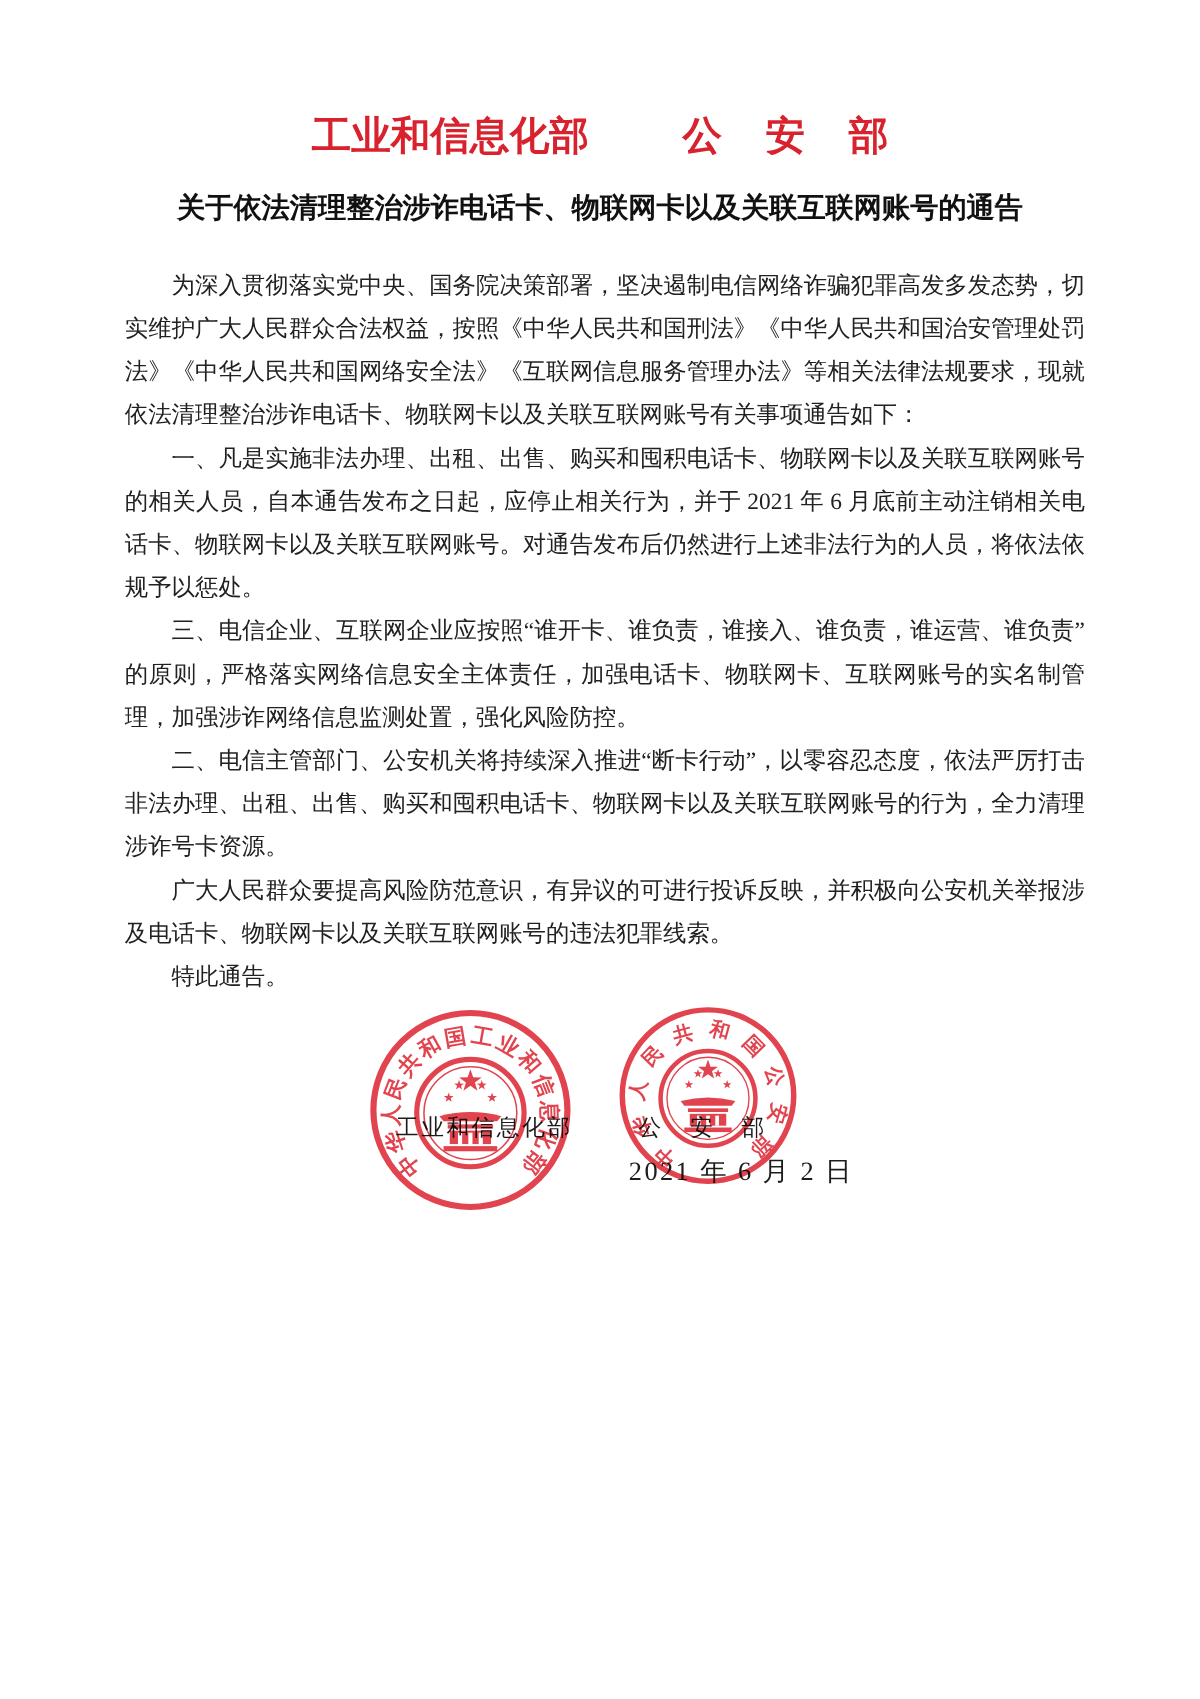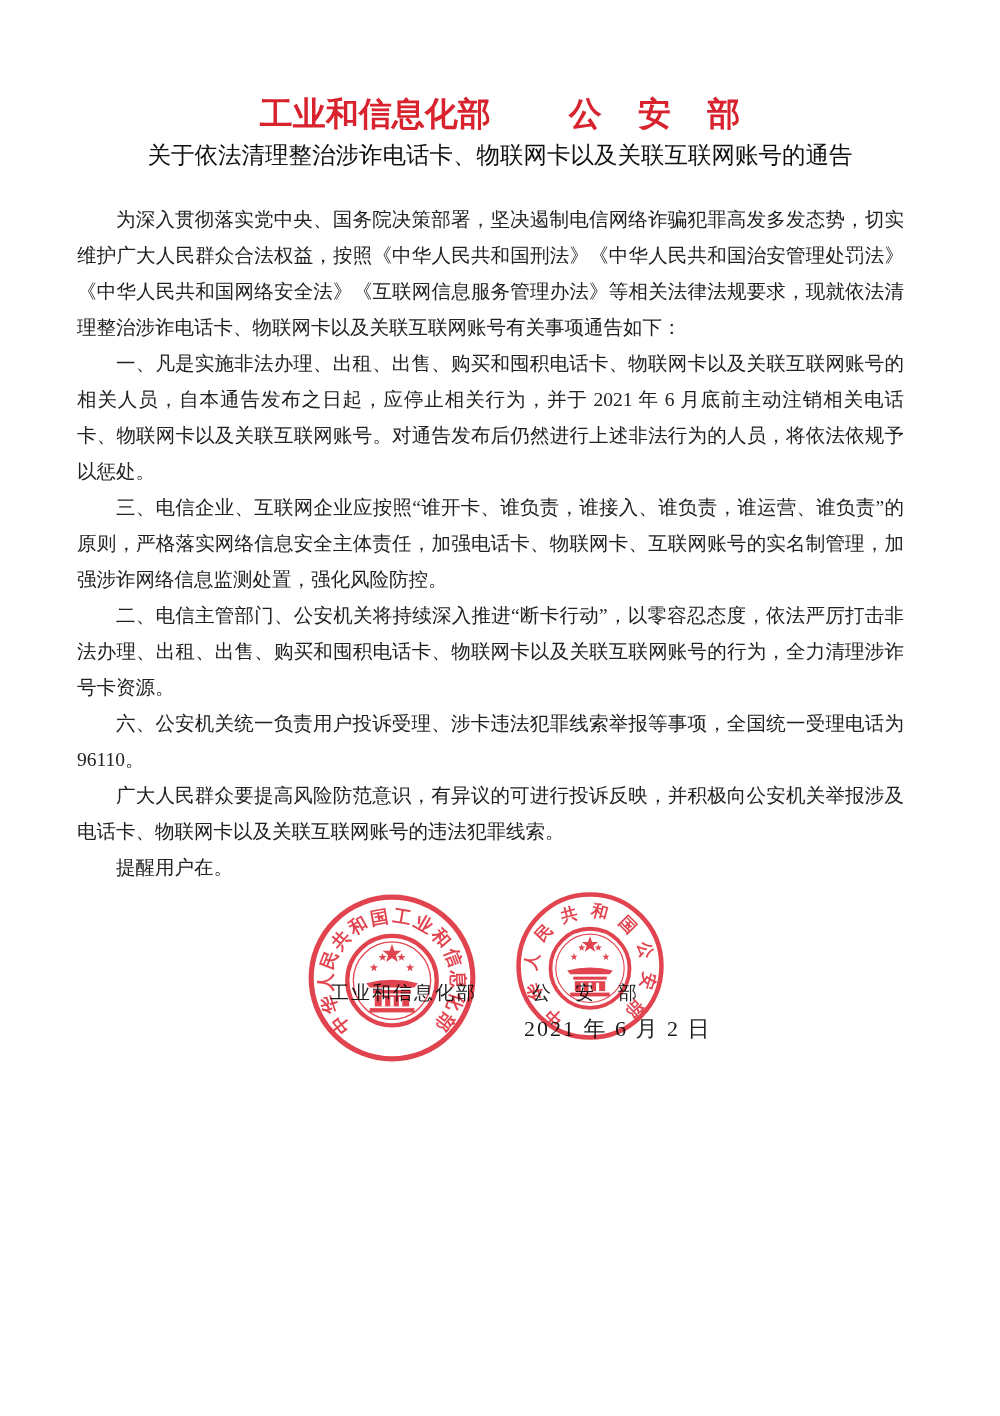--- a/index.html
+++ b/index.html
@@ -23,31 +23,31 @@
     align-items:baseline;
     gap:78px;
     line-height:40px;
     font-weight:bold;
     font-size:33px;
     color:#d8232f;
   }
   .ministry-right{letter-spacing:1.1em;text-indent:0;margin-right:-1.1em;}
   
   .doc-title{
-    margin-top:4px;
+    margin-top:23px;
     text-align:center;
     font-size:23.5px;
     line-height:34px;
-    font-weight:normal;
+    font-weight:bold;
     color:#111;
   }
   
   .doc-body{
     margin-top:30px;
-    padding-left:77px;
+    padding-left:104px;
     padding-right:96px;
     font-size:19.5px;
     line-height:36px;
     text-align:justify;
   }
   .doc-body p{
     margin:0;
     text-indent:2em;
   }
   
@@ -87,23 +87,22 @@
     <span class="ministry-right">公安部</span>
   </div>
 
   <div class="doc-title">关于依法清理整治涉诈电话卡、物联网卡以及关联互联网账号的通告</div>
 
   <div class="doc-body">
     <p>为深入贯彻落实党中央、国务院决策部署，坚决遏制电信网络诈骗犯罪高发多发态势，切实维护广大人民群众合法权益，按照《中华人民共和国刑法》《中华人民共和国治安管理处罚法》《中华人民共和国网络安全法》《互联网信息服务管理办法》等相关法律法规要求，现就依法清理整治涉诈电话卡、物联网卡以及关联互联网账号有关事项通告如下：</p>
     <p>一、凡是实施非法办理、出租、出售、购买和囤积电话卡、物联网卡以及关联互联网账号的相关人员，自本通告发布之日起，应停止相关行为，并于 2021 年 6 月底前主动注销相关电话卡、物联网卡以及关联互联网账号。对通告发布后仍然进行上述非法行为的人员，将依法依规予以惩处。</p>
     <p>三、电信企业、互联网企业应按照“谁开卡、谁负责，谁接入、谁负责，谁运营、谁负责”的原则，严格落实网络信息安全主体责任，加强电话卡、物联网卡、互联网账号的实名制管理，加强涉诈网络信息监测处置，强化风险防控。</p>
     <p>二、电信主管部门、公安机关将持续深入推进“断卡行动”，以零容忍态度，依法严厉打击非法办理、出租、出售、购买和囤积电话卡、物联网卡以及关联互联网账号的行为，全力清理涉诈号卡资源。</p>
-    <p>六、公安机关统一负责用户投诉受理、涉卡违法犯罪线索举报等事项，全国统一受理电话为 96110。</p>
     <p>广大人民群众要提高风险防范意识，有异议的可进行投诉反映，并积极向公安机关举报涉及电话卡、物联网卡以及关联互联网账号的违法犯罪线索。</p>
-    <p>提醒用户在。</p>
+    <p>特此通告。</p>
   </div>
 
   <div class="seal-area">
 
     <span class="sig-text sig-left">工业和信息化部</span>
     <span class="sig-text sig-right">公安部</span>
     <span class="sig-text sig-date">2021 年 6 月 2 日</span>
 
     <div class="seal seal-left">
       <svg viewBox="0 0 200 200" width="100%" height="100%">

